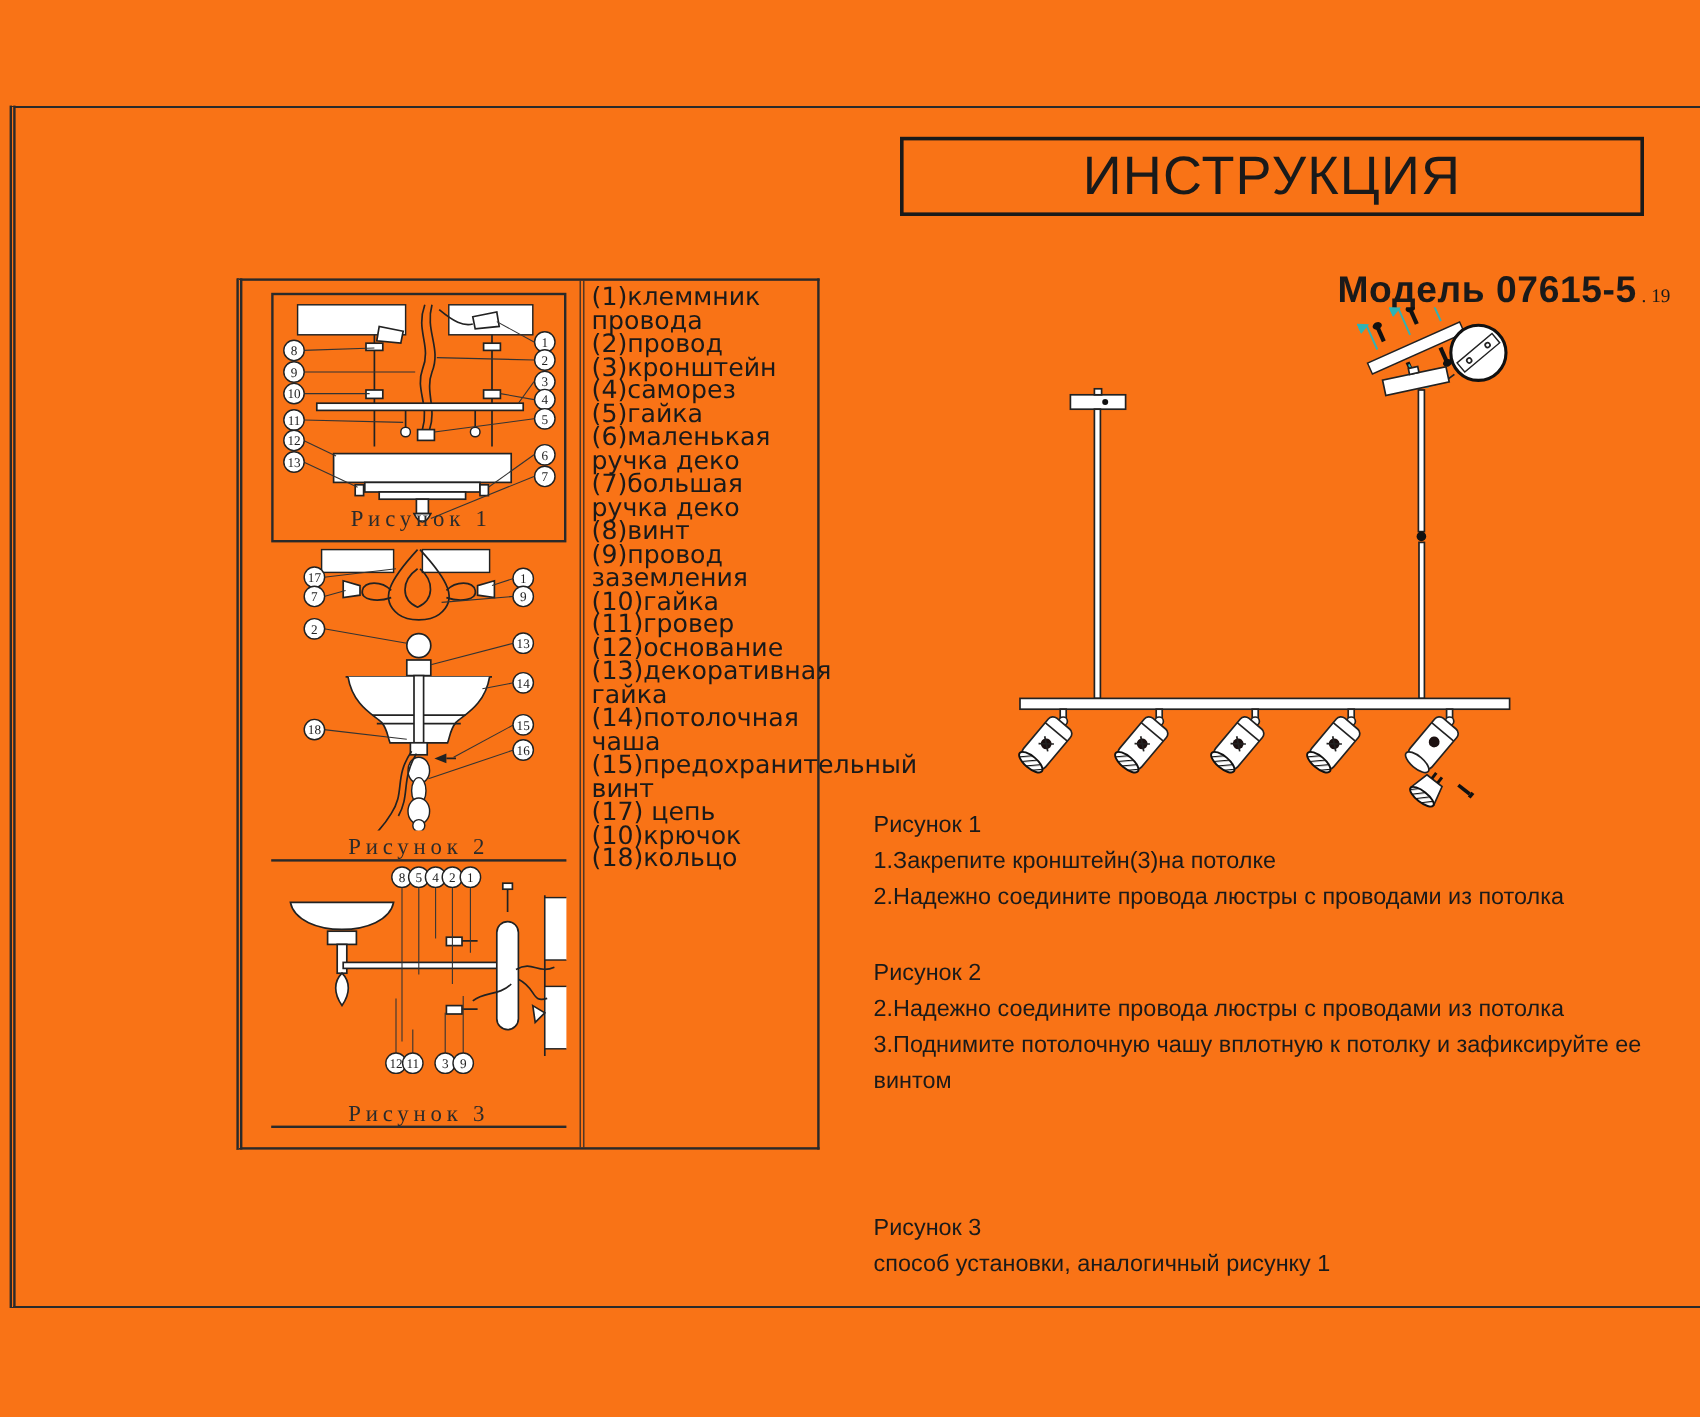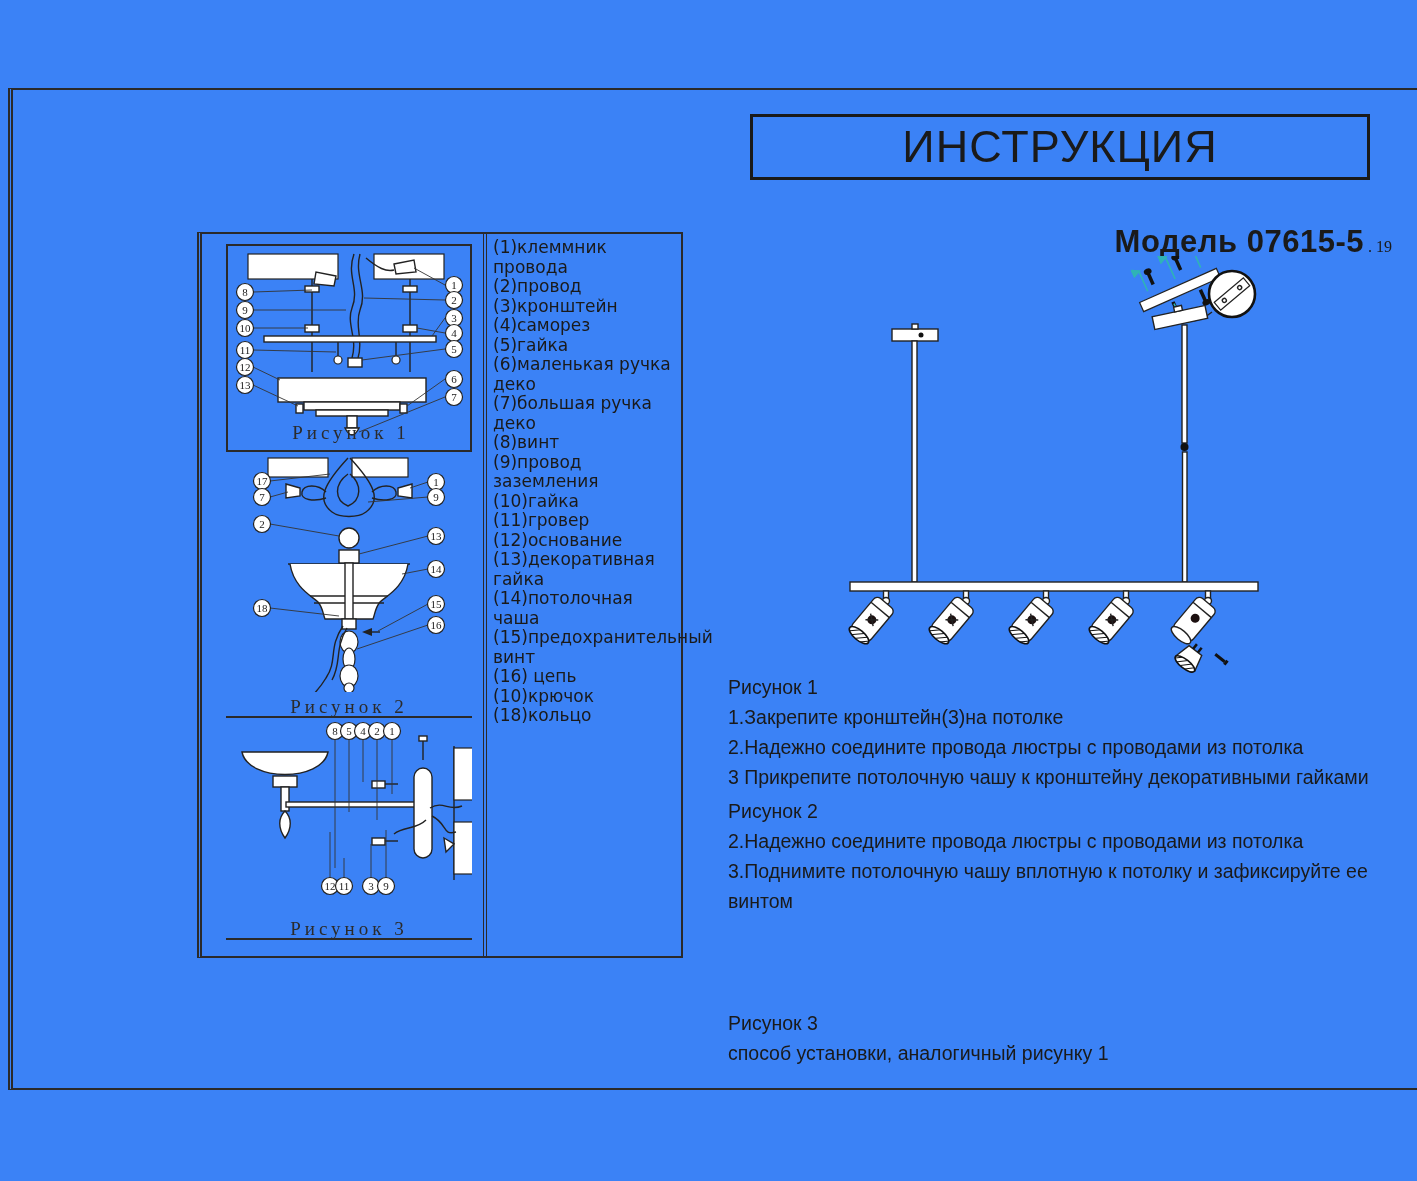--- a/index.html
+++ b/index.html
@@ -1,33 +1,33 @@
 <!DOCTYPE html>
 <html><head>
 <meta charset="utf-8">
 <style>
   html,body{margin:0;padding:0;background:#ffffff;}
-  .stage{position:relative;width:1417px;height:1181px;background:#3b82f6;overflow:hidden;
+  .stage{position:relative;width:1417px;height:1181px;background:#f97316;overflow:hidden;
          font-family:"Liberation Sans",sans-serif;color:#1a1a1a;}
   .frame{position:absolute;left:8px;top:88px;width:1409px;height:1002px;
          border-top:2px solid #2a2a2a;border-bottom:2px solid #2a2a2a;
          border-left:5px double #2a2a2a;box-sizing:border-box;}
   .title-box{position:absolute;left:750px;top:114px;width:620px;height:66px;
              border:3px solid #1a1a1a;box-sizing:border-box;display:flex;
              align-items:center;justify-content:center;font-size:45px;letter-spacing:1px;}
   .model-line{position:absolute;left:900px;top:224px;width:492px;text-align:right;white-space:nowrap;}
   .model-main{font-size:31px;font-weight:bold;letter-spacing:0.5px;text-align:center;}
   .model-suffix{font-size:16px;font-family:"Liberation Serif",serif;}
   
   .left-panel{position:absolute;left:197px;top:232px;width:486px;height:726px;
               border:2px solid #2a2a2a;border-left:5px double #2a2a2a;box-sizing:border-box;}
   .figcol{position:absolute;left:0;top:0;width:281px;height:722px;}
   .parts{position:absolute;left:281px;top:0;width:201px;height:722px;
          border-left:4px double #2a2a2a;box-sizing:border-box;
-         font-family:"DejaVu Sans",sans-serif;font-size:17px;line-height:19.5px;
+         font-family:"DejaVu Sans",sans-serif;font-size:21px;line-height:19.5px;
          padding:4px 2px 16px 6px;}
   .fig1-box{position:absolute;left:24px;top:10px;width:246px;height:208px;border:2px solid #2a2a2a;box-sizing:border-box;}
   .figlabel{position:absolute;width:246px;text-align:center;font-family:"Liberation Serif",serif;
             font-size:19px;letter-spacing:4px;color:#2b2b2b;}
   .sep{position:absolute;left:24px;width:246px;border-top:2px solid #2a2a2a;}
   svg{display:block;}
   .ink{stroke:#222;fill:none;stroke-width:1.4;}
   .inkf{stroke:#222;fill:#fff;stroke-width:1.4;}
   .co{stroke:#222;fill:#fff;stroke-width:1.2;}
   .cot{font-family:"Liberation Serif",serif;font-size:11px;fill:#222;text-anchor:middle;}
@@ -292,21 +292,21 @@
       <div>(6)маленькая ручка деко</div>
       <div>(7)большая ручка деко</div>
       <div>(8)винт</div>
       <div>(9)провод заземления</div>
       <div>(10)гайка</div>
       <div>(11)гровер</div>
       <div>(12)основание</div>
       <div>(13)декоративная гайка</div>
       <div>(14)потолочная чаша</div>
       <div>(15)предохранительный винт</div>
-      <div>(16) цепь</div>
+      <div>(17) цепь</div>
       <div>(10)крючок</div>
       <div>(18)кольцо</div>
     </div>
   </div>
 
   <svg style="position:absolute;left:828px;top:256px;" width="448" height="436" viewBox="0 0 448 436">
     <defs>
       <pattern id="hD" width="4" height="4" patternUnits="userSpaceOnUse" patternTransform="rotate(45)">
         <rect width="4" height="4" fill="#fff"></rect>
           <path d="M0,0 L0,4" stroke="#111" stroke-width="2"></path>
@@ -395,21 +395,20 @@
     <g transform="translate(392,402) rotate(38)">
       <rect x="-6" y="-1.5" width="12" height="3" fill="#111"></rect>
       <rect x="6" y="-2.5" width="3" height="5" fill="#111"></rect>
     </g>
   </svg>
 
   <div class="instr" style="top:672px;">
     <div>Рисунок 1</div>
     <div>1.Закрепите кронштейн(3)на потолке</div>
     <div>2.Надежно соедините провода люстры с проводами из потолка</div>
-    <div>3 Прикрепите потолочную чашу к кронштейну декоративными гайками</div>
   </div>
 
   <div class="instr" style="top:796px;">
     <div>Рисунок 2</div>
     <div>2.Надежно соедините провода люстры с проводами из потолка</div>
     <div>3.Поднимите потолочную чашу вплотную к потолку и зафиксируйте ее винтом</div>
   </div>
 
   <div class="instr" style="top:1008px;">
     <div> Рисунок 3</div>

